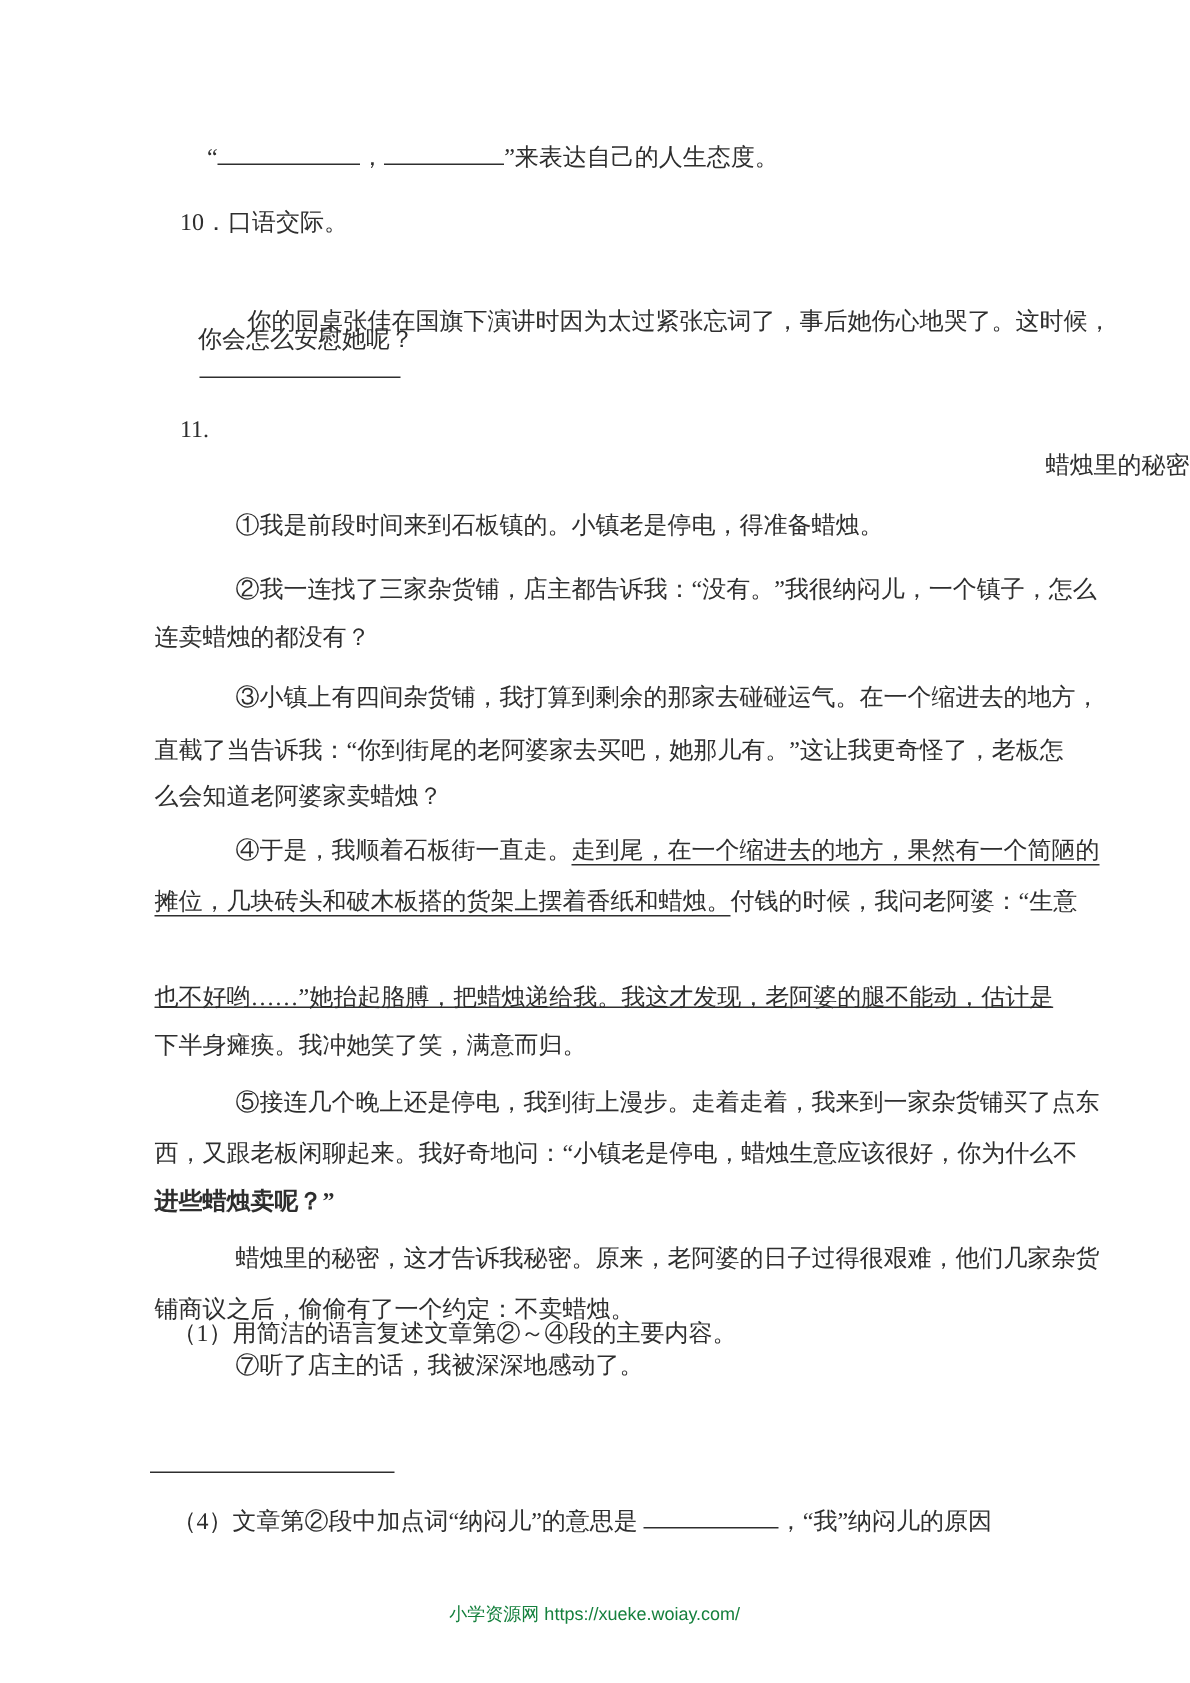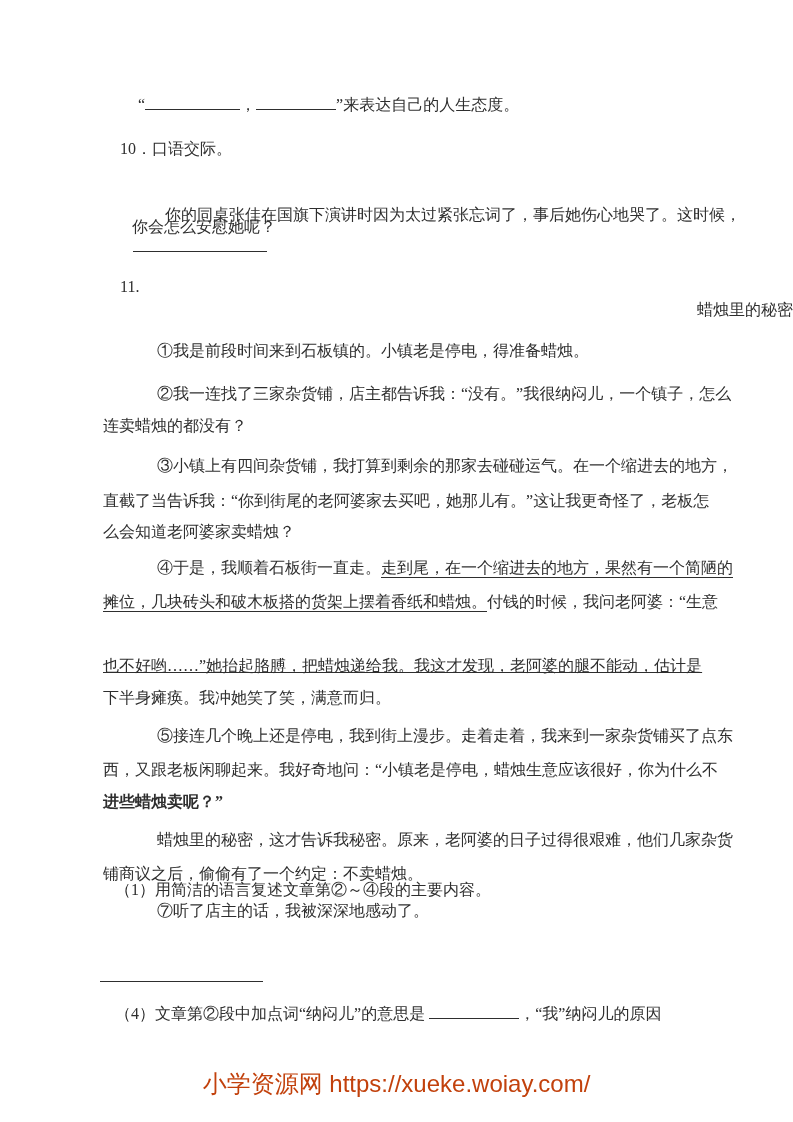--- a/index.html
+++ b/index.html
@@ -37,22 +37,22 @@
     position:absolute;
     left:0; right:0;
     text-align:right;
     white-space:nowrap;
   }
   .footer-line {
     position:absolute;
     left:0; right:0;
     text-align:center;
     font-family:"Liberation Sans","DejaVu Sans",sans-serif;
-    color:#c2410c;
-    font-size:24px;
+    color:#15803d;
+    font-size:12px;
     white-space:nowrap;
   }
 </style>
 </head>
 <body>
 
 <div class="page">
 
   <div class="line" style="top:95px; left:138px;">
     <span>“</span><span class="blank" style="width:95px;"></span><span>，</span><span class="blank" style="width:80px;"></span><span>”</span><span>来表达自己的人生态度。</span>

